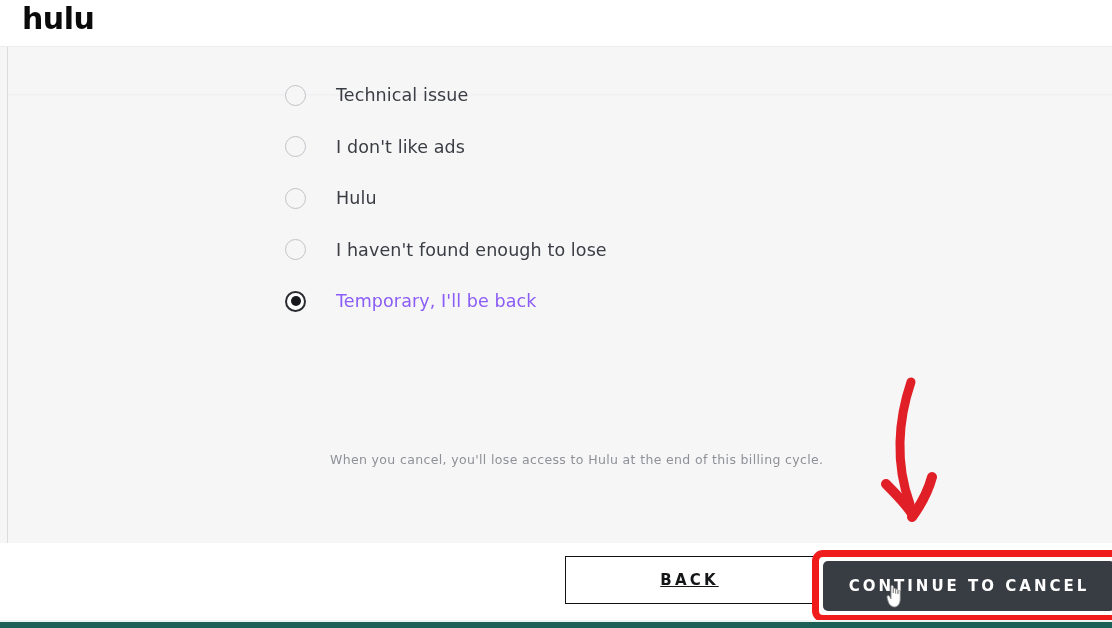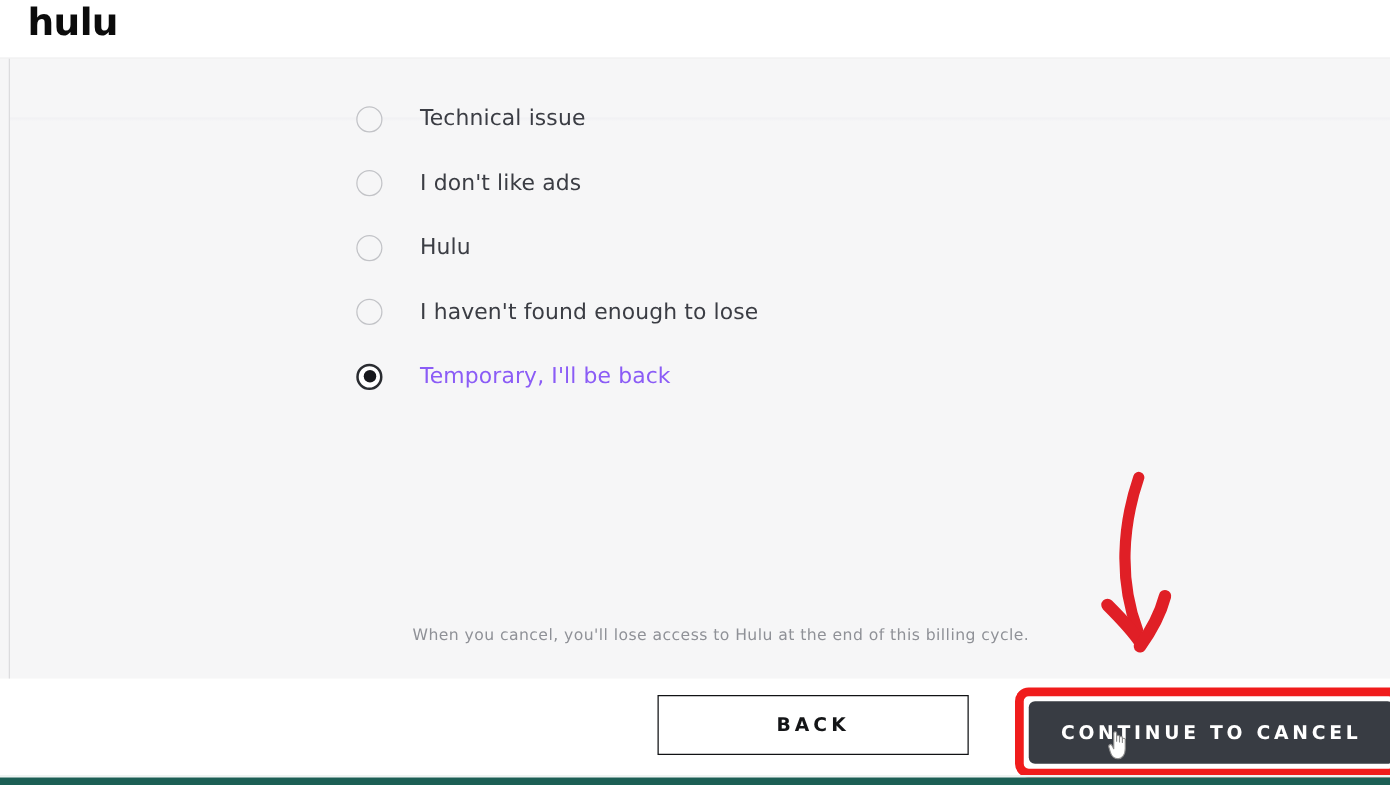--- a/index.html
+++ b/index.html
@@ -126,50 +126,50 @@
   
   .disclaimer {
     position: absolute;
     left: 330px;
     top: 405px;
     font-size: 12.5px;
     color: #8f9197;
     font-family: "DejaVu Sans", sans-serif;
     letter-spacing: 0.35px;
     white-space: nowrap;
-    margin-top: 48px;
   }
 
   
   .footer {
     position: absolute;
     left: 0;
     top: 543px;
     width: 1112px;
     height: 79px;
     background: #ffffff;
   }
   .btn-back {
     position: absolute;
-    left: 526px;
+    left: 565px;
     top: 13px;
     width: 249px;
     height: 48px;
     background: #ffffff;
     border: 1.6px solid #111214;
     box-sizing: border-box;
     display: flex;
     align-items: center;
     justify-content: center;
     font-size: 15px;
     font-weight: 700;
     letter-spacing: 3.2px;
     color: #141517;
     cursor: pointer;
     font-family: "DejaVu Sans", sans-serif;
+    text-decoration: underline;
   }
   .cta-wrap {
     position: absolute;
     left: 812px;
     top: 550px;
     width: 310px;
     height: 72px;
   }
   .cta-highlight {
     position: absolute;

